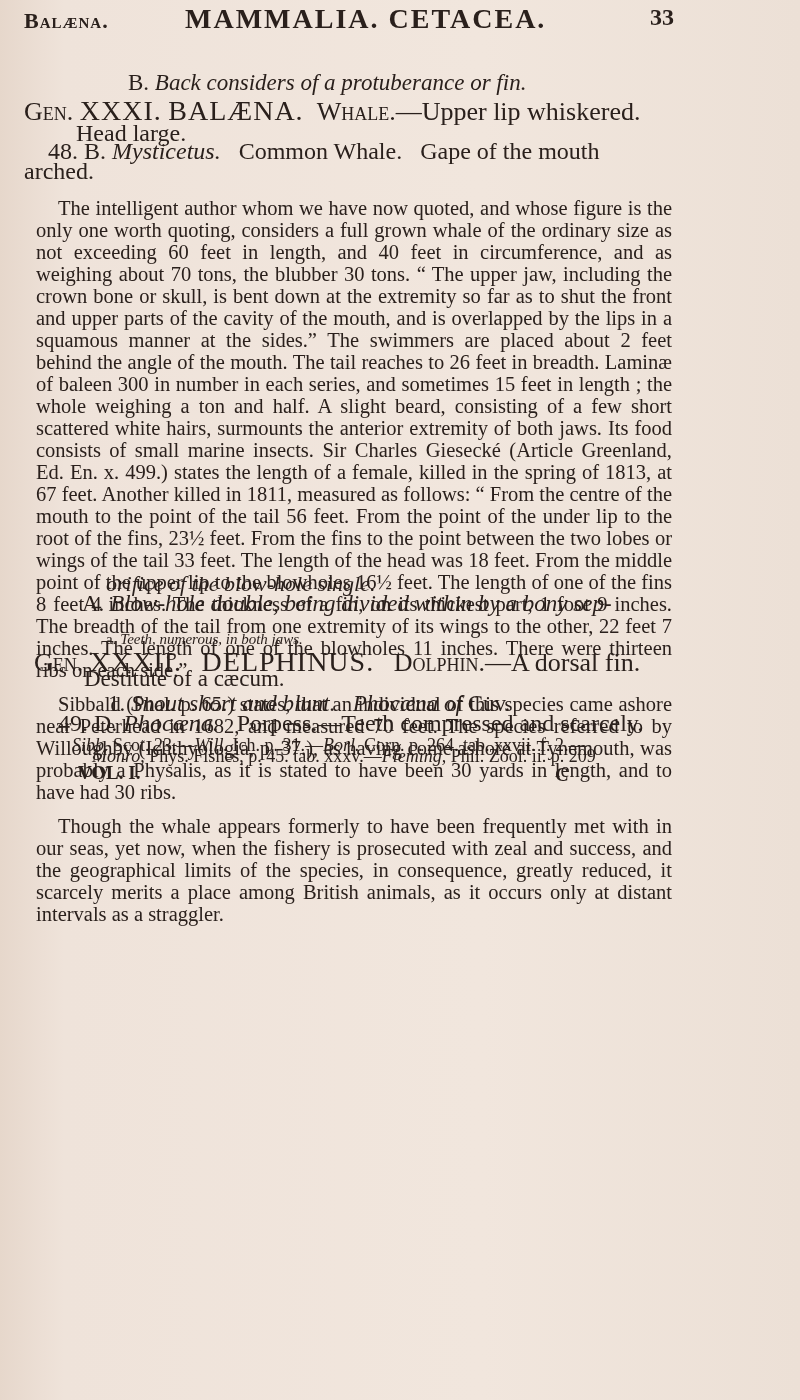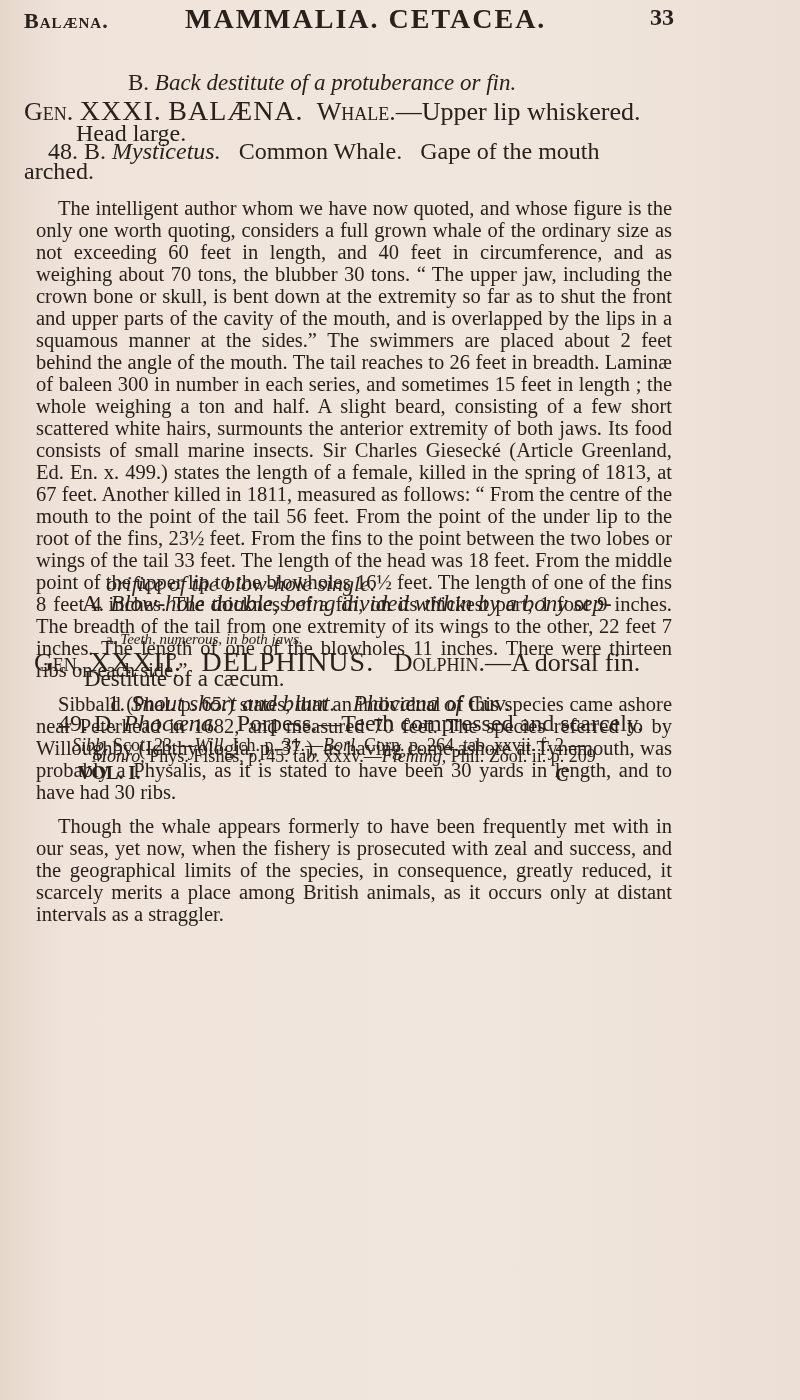--- a/index.html
+++ b/index.html
@@ -29,21 +29,21 @@
 <div class="page">
 
   <div class="abs hdr">
     <span class="abs runhead-left">Balæna.</span>
     <span class="abs runhead-center">MAMMALIA. CETACEA.</span>
     <span class="abs pageno">33</span>
   </div>
 
   <div class="line" style="top:72px;left:128px;font-size:23px;">
     <span>B.</span>
-    <span class="it">Back destitute of a protuberance or fin.</span>
+    <span class="it">Back considers of a protuberance or fin.</span>
   </div>
 
   <div class="line gen" style="top:100px;">
     <span class="sc">Gen.</span>
     <span class="big">XXXI.</span>
     <span class="big">BALÆNA.</span>&nbsp;
     <span class="sc">Whale.</span><span>—Upper lip whiskered.</span>
   </div>
   <div class="line" style="top:122px;left:76px;font-size:24px;">Head large.</div>
 

